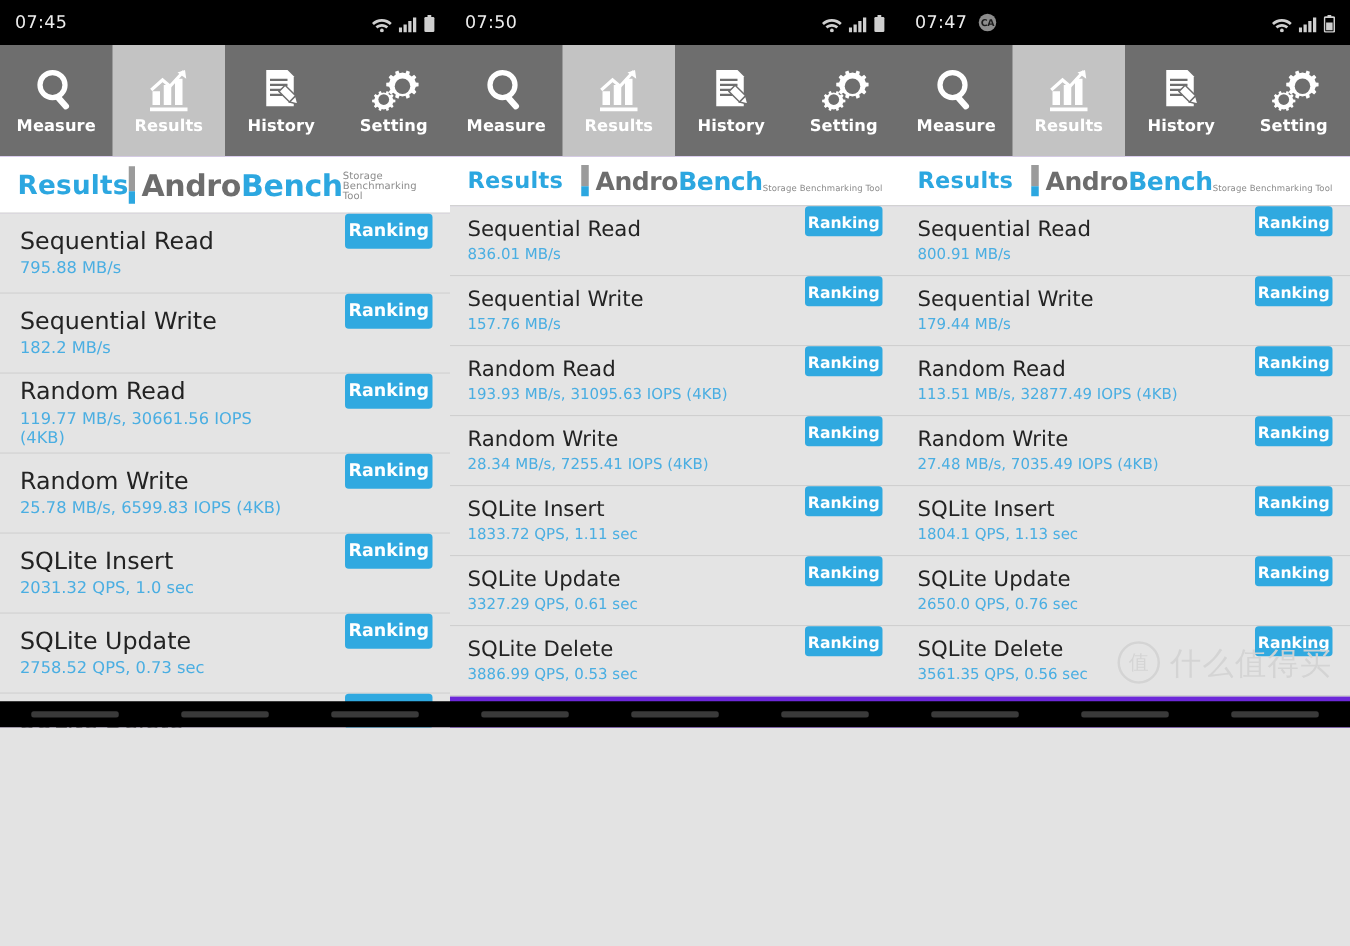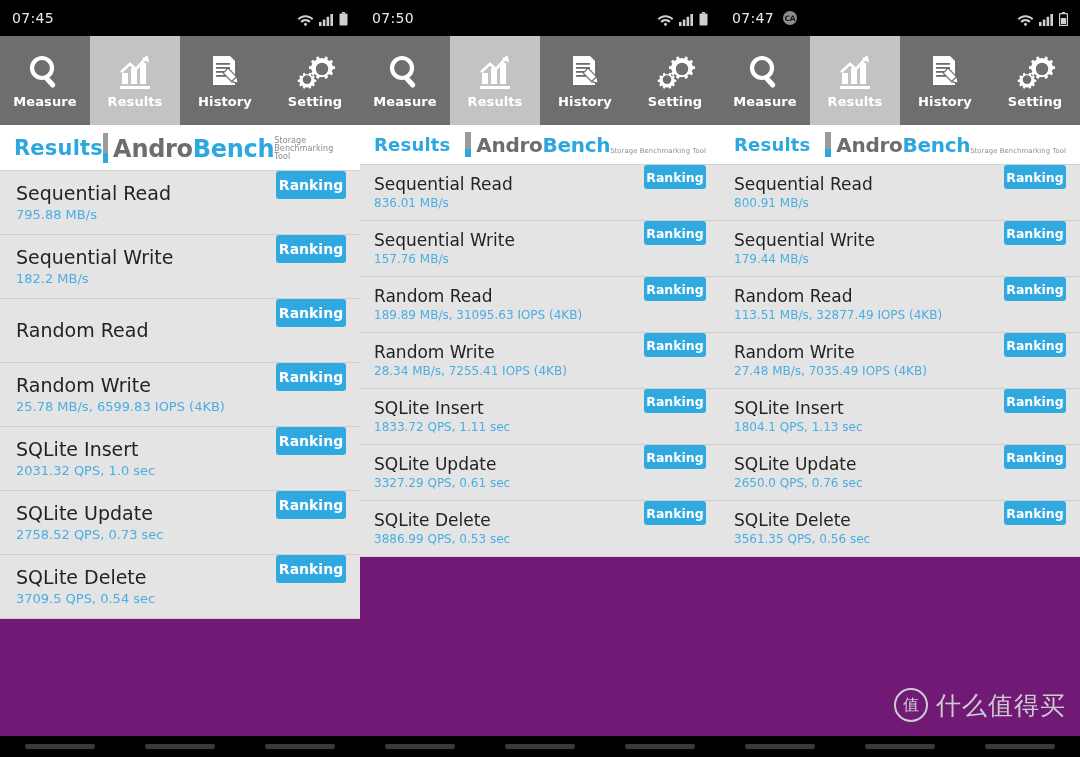--- a/index.html
+++ b/index.html
@@ -4,21 +4,21 @@
 <style>
   html,body{margin:0;padding:0;}
   body{
     width:1080px;height:757px;
     background:#e3e3e3;
     font-family:"DejaVu Sans","Liberation Sans",sans-serif;
     overflow:hidden;
   }
   .screen{position:relative;width:1080px;height:757px;display:flex;}
 
-  .panel{position:relative;height:757px;overflow:hidden;background:#701a75;}
+  .panel{position:relative;height:582px;overflow:hidden;background:#6d28d9;}
   .panel-1{width:360px;}
   .panel-2{width:360px;}
   .panel-3{width:360px;}
 
   
   .statusbar{
     background:#000;color:#e8e8e8;
     display:flex;align-items:center;
     font-size:13.5px;
     box-sizing:border-box;
@@ -253,20 +253,21 @@
       <div class="row">
         <span class="row-texts">
           <span class="row-title">Sequential Write</span>
           <span class="row-value">182.2 MB/s</span>
         </span>
         <button class="rank-btn">Ranking</button>
       </div>
       <div class="row">
         <span class="row-texts">
           <span class="row-title">Random Read</span>
+          <span class="row-value">119.77 MB/s, 30661.56 IOPS (4KB)</span>
         </span>
         <button class="rank-btn">Ranking</button>
       </div>
       <div class="row">
         <span class="row-texts">
           <span class="row-title">Random Write</span>
           <span class="row-value">25.78 MB/s, 6599.83 IOPS (4KB)</span>
         </span>
         <button class="rank-btn">Ranking</button>
       </div>
@@ -409,21 +410,21 @@
       <div class="row">
         <span class="row-texts">
           <span class="row-title">Sequential Write</span>
           <span class="row-value">157.76 MB/s</span>
         </span>
         <button class="rank-btn">Ranking</button>
       </div>
       <div class="row">
         <span class="row-texts">
           <span class="row-title">Random Read</span>
-          <span class="row-value">189.89 MB/s, 31095.63 IOPS (4KB)</span>
+          <span class="row-value">193.93 MB/s, 31095.63 IOPS (4KB)</span>
         </span>
         <button class="rank-btn">Ranking</button>
       </div>
       <div class="row">
         <span class="row-texts">
           <span class="row-title">Random Write</span>
           <span class="row-value">28.34 MB/s, 7255.41 IOPS (4KB)</span>
         </span>
         <button class="rank-btn">Ranking</button>
       </div>

